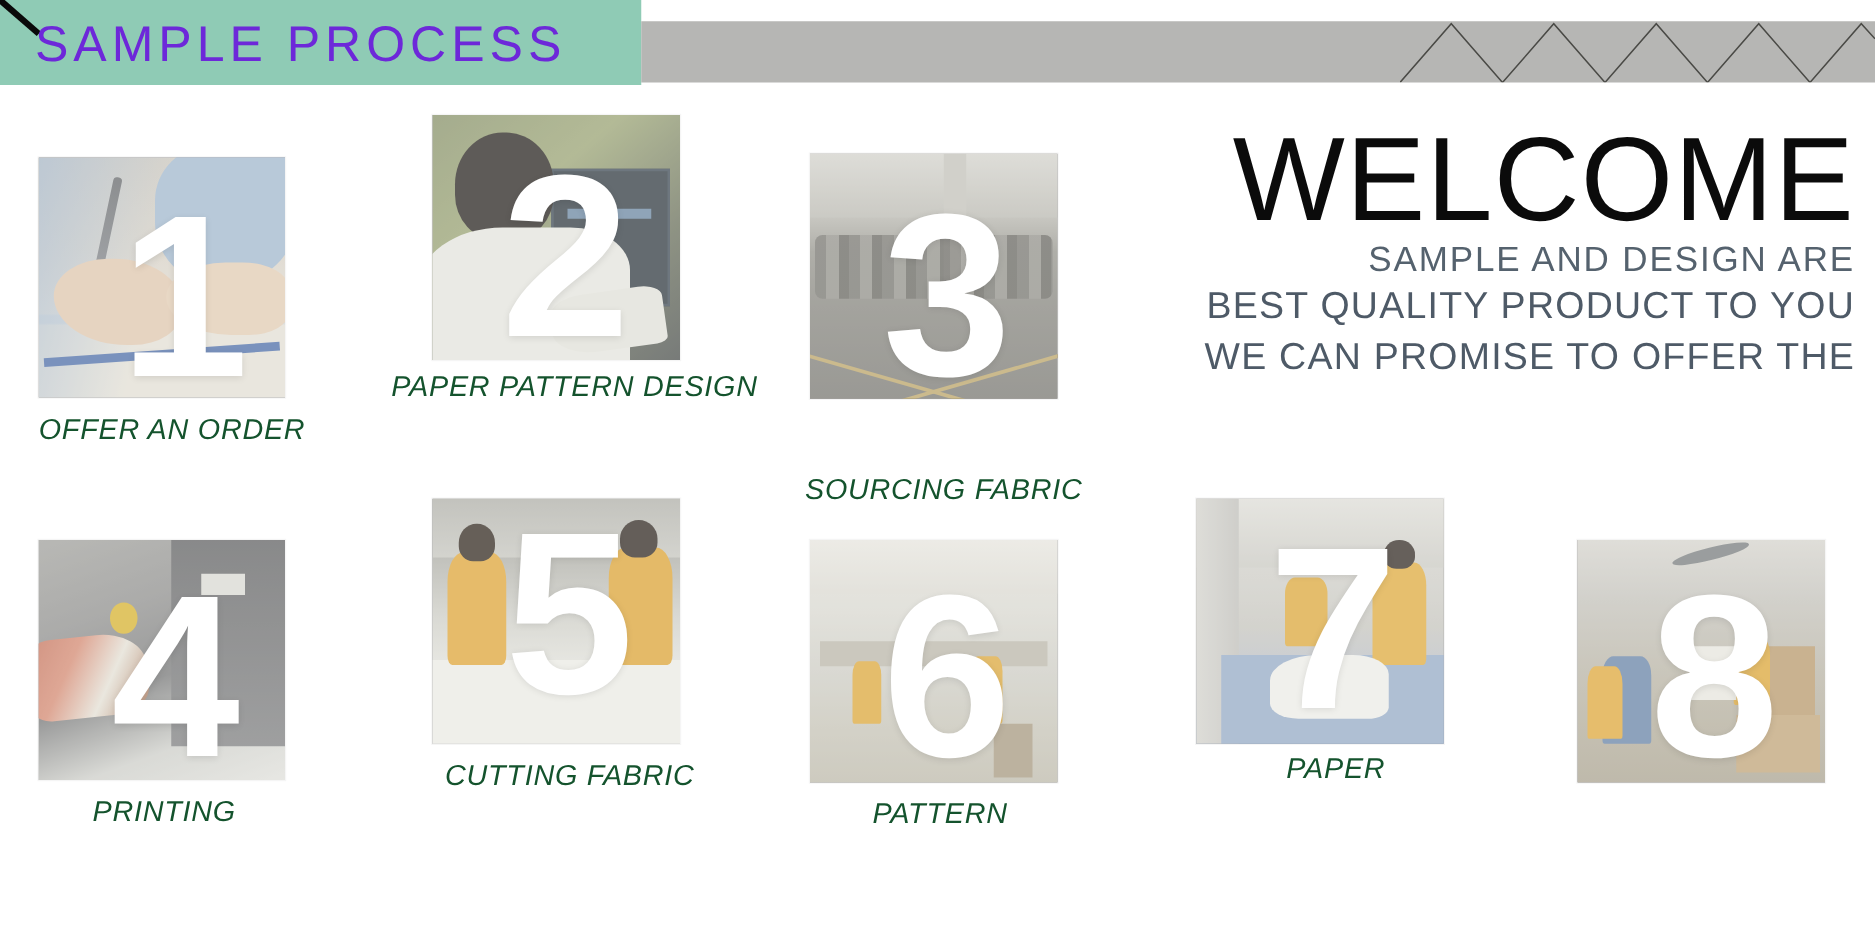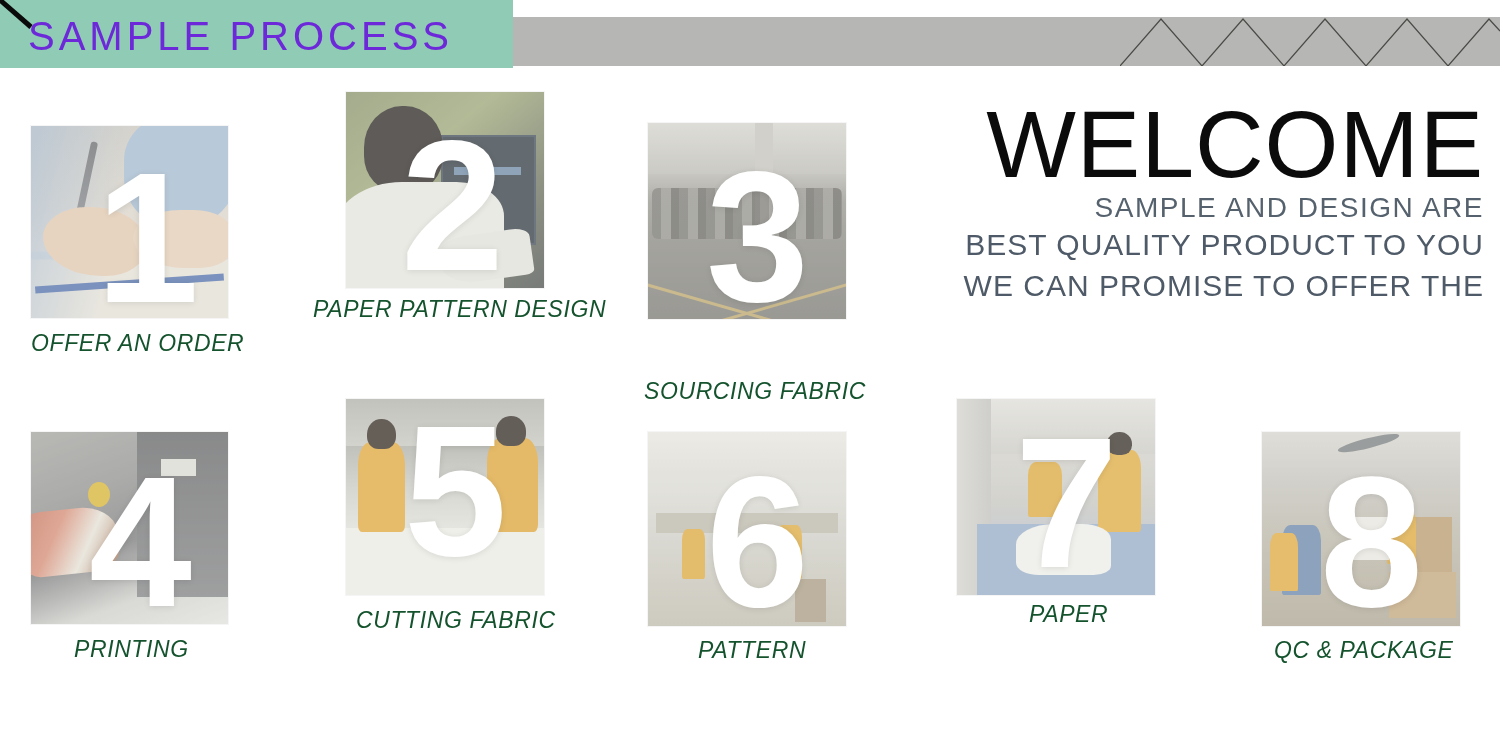--- a/index.html
+++ b/index.html
@@ -534,14 +534,13 @@
         <div class="box1"></div>
         <div class="box2"></div>
       <div class="blue"></div>
         <div class="orange"></div>
         <div class="orange2"></div>
         <div class="white"></div>
     </div>
     <div class="veil"></div>
   </div>
   <div class="step-number" style="font-size:185px; left:58px; top:18px;">8</div>
-  <div class="step-label" style="left:12px; top:205px;">QC &amp; PACKAGE</div>
 </div>
 
 </body></html>

